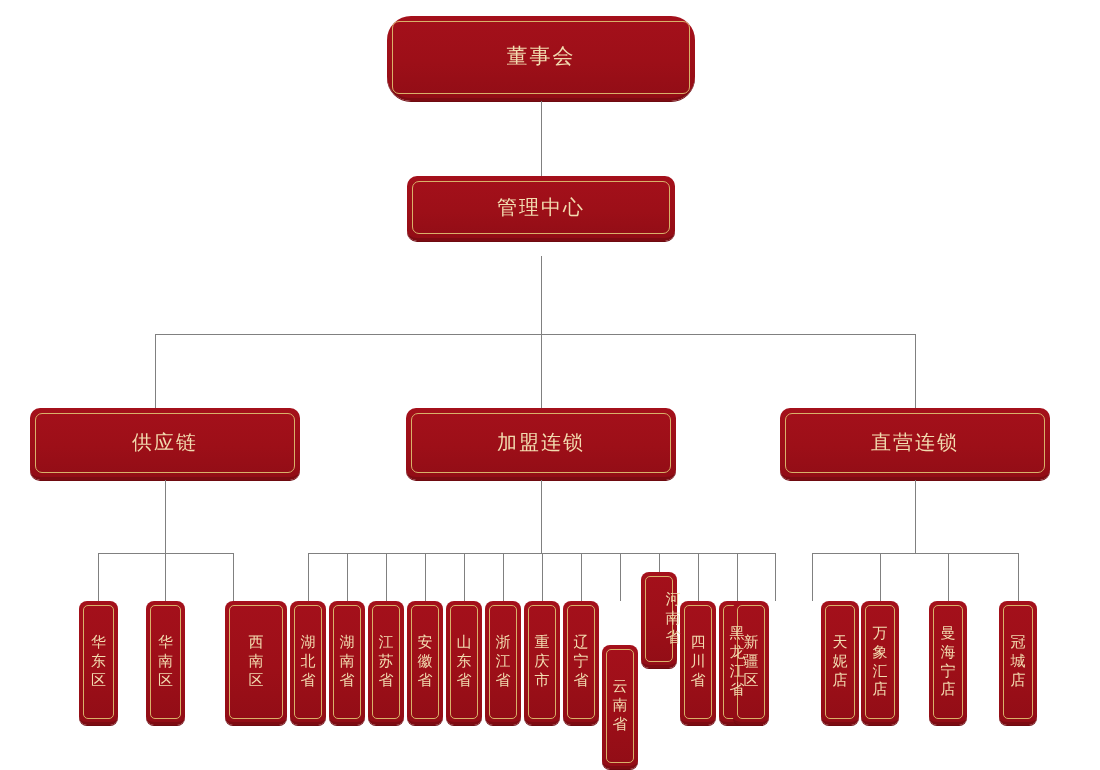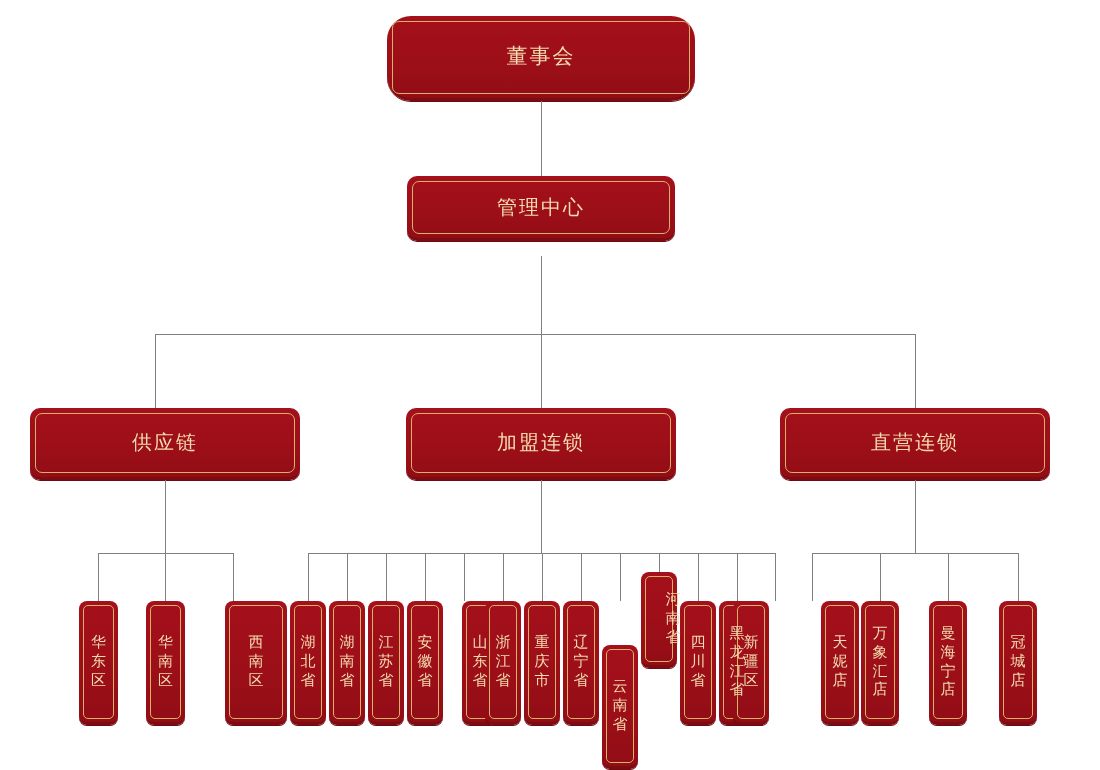--- a/index.html
+++ b/index.html
@@ -169,21 +169,21 @@
     <span class="label">湖南省</span>
   </div>
   <div class="node node-leaf" style="left:368px; top:601px; width:36px; height:124px;">
     <span class="inner"></span>
     <span class="label">江苏省</span>
   </div>
   <div class="node node-leaf" style="left:407px; top:601px; width:36px; height:124px;">
     <span class="inner"></span>
     <span class="label">安徽省</span>
   </div>
-  <div class="node node-leaf" style="left:446px; top:601px; width:36px; height:124px;margin-left:16px;">
+  <div class="node node-leaf" style="left:446px; top:601px; width:36px; height:124px;">
     <span class="inner"></span>
     <span class="label">山东省</span>
   </div>
   <div class="node node-leaf" style="left:485px; top:601px; width:36px; height:124px;">
     <span class="inner"></span>
     <span class="label">浙江省</span>
   </div>
   <div class="node node-leaf" style="left:524px; top:601px; width:36px; height:124px;">
     <span class="inner"></span>
     <span class="label">重庆市</span>

